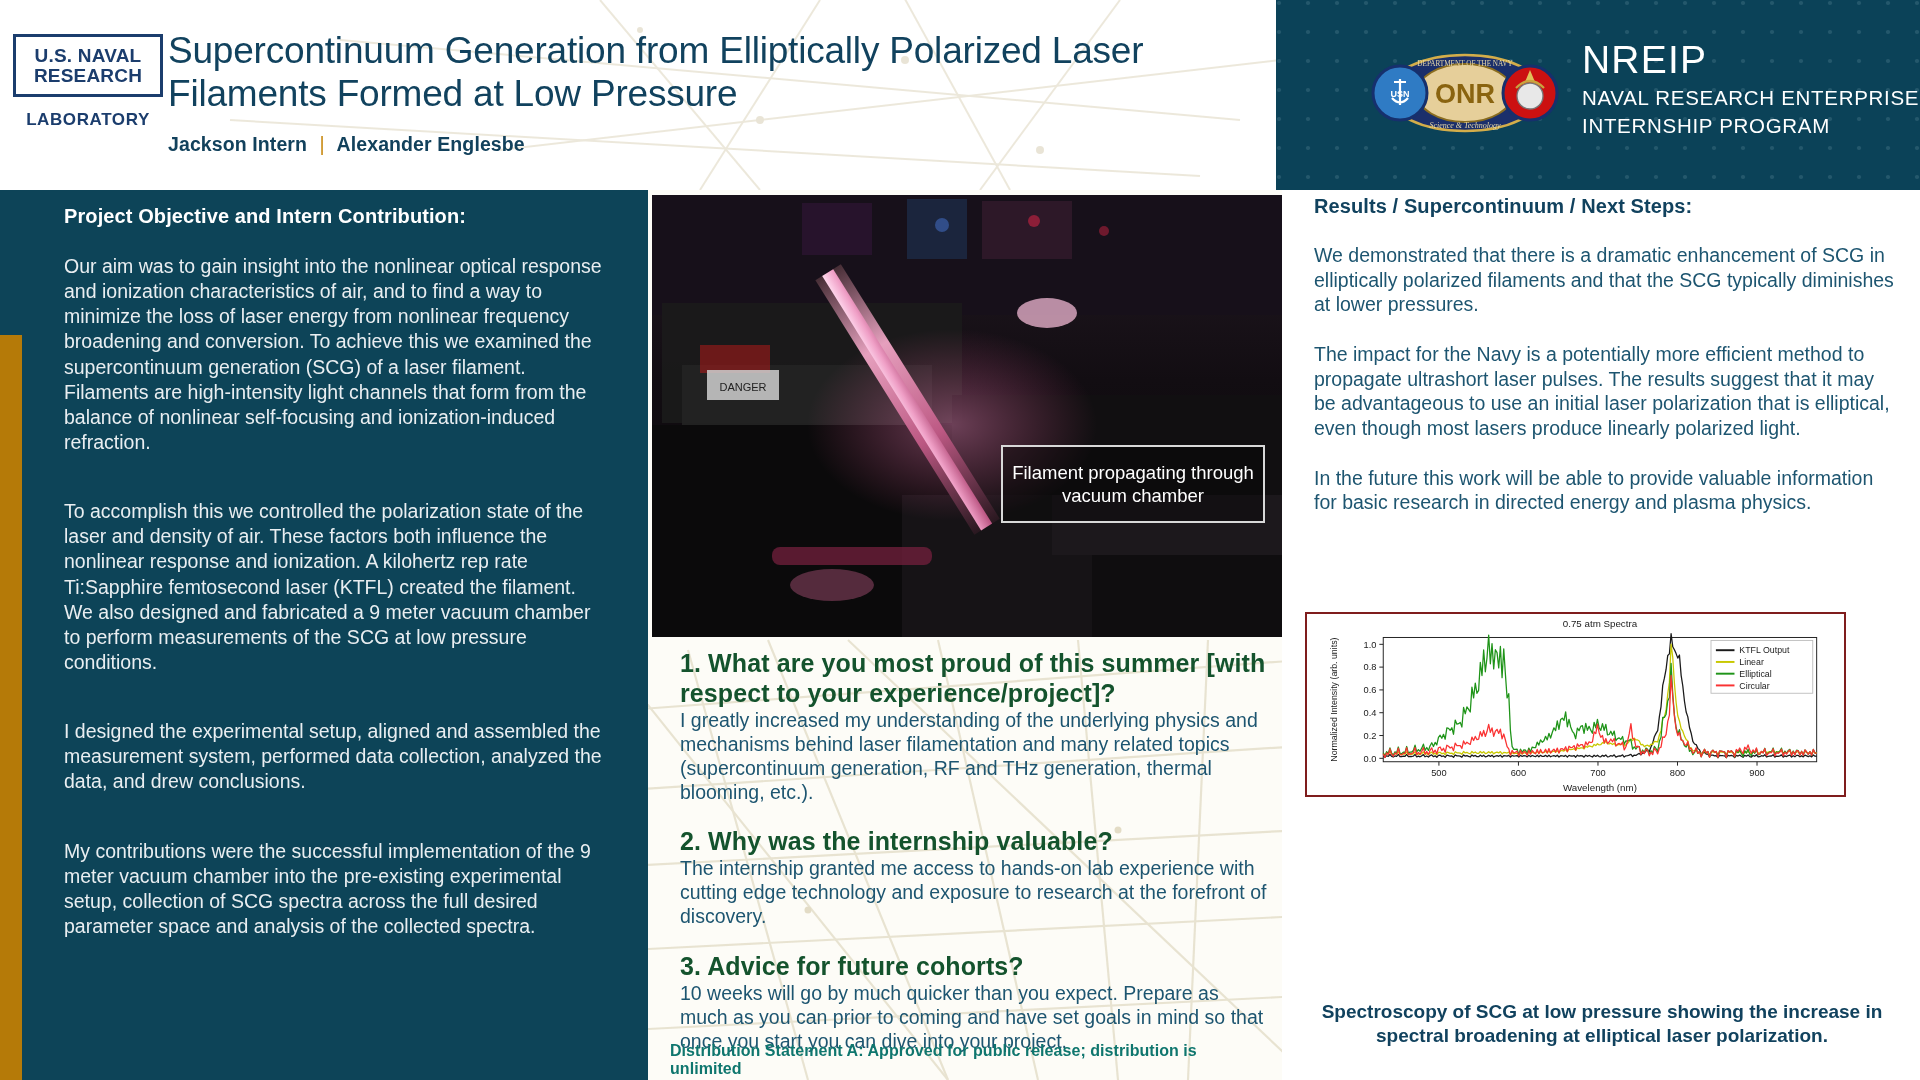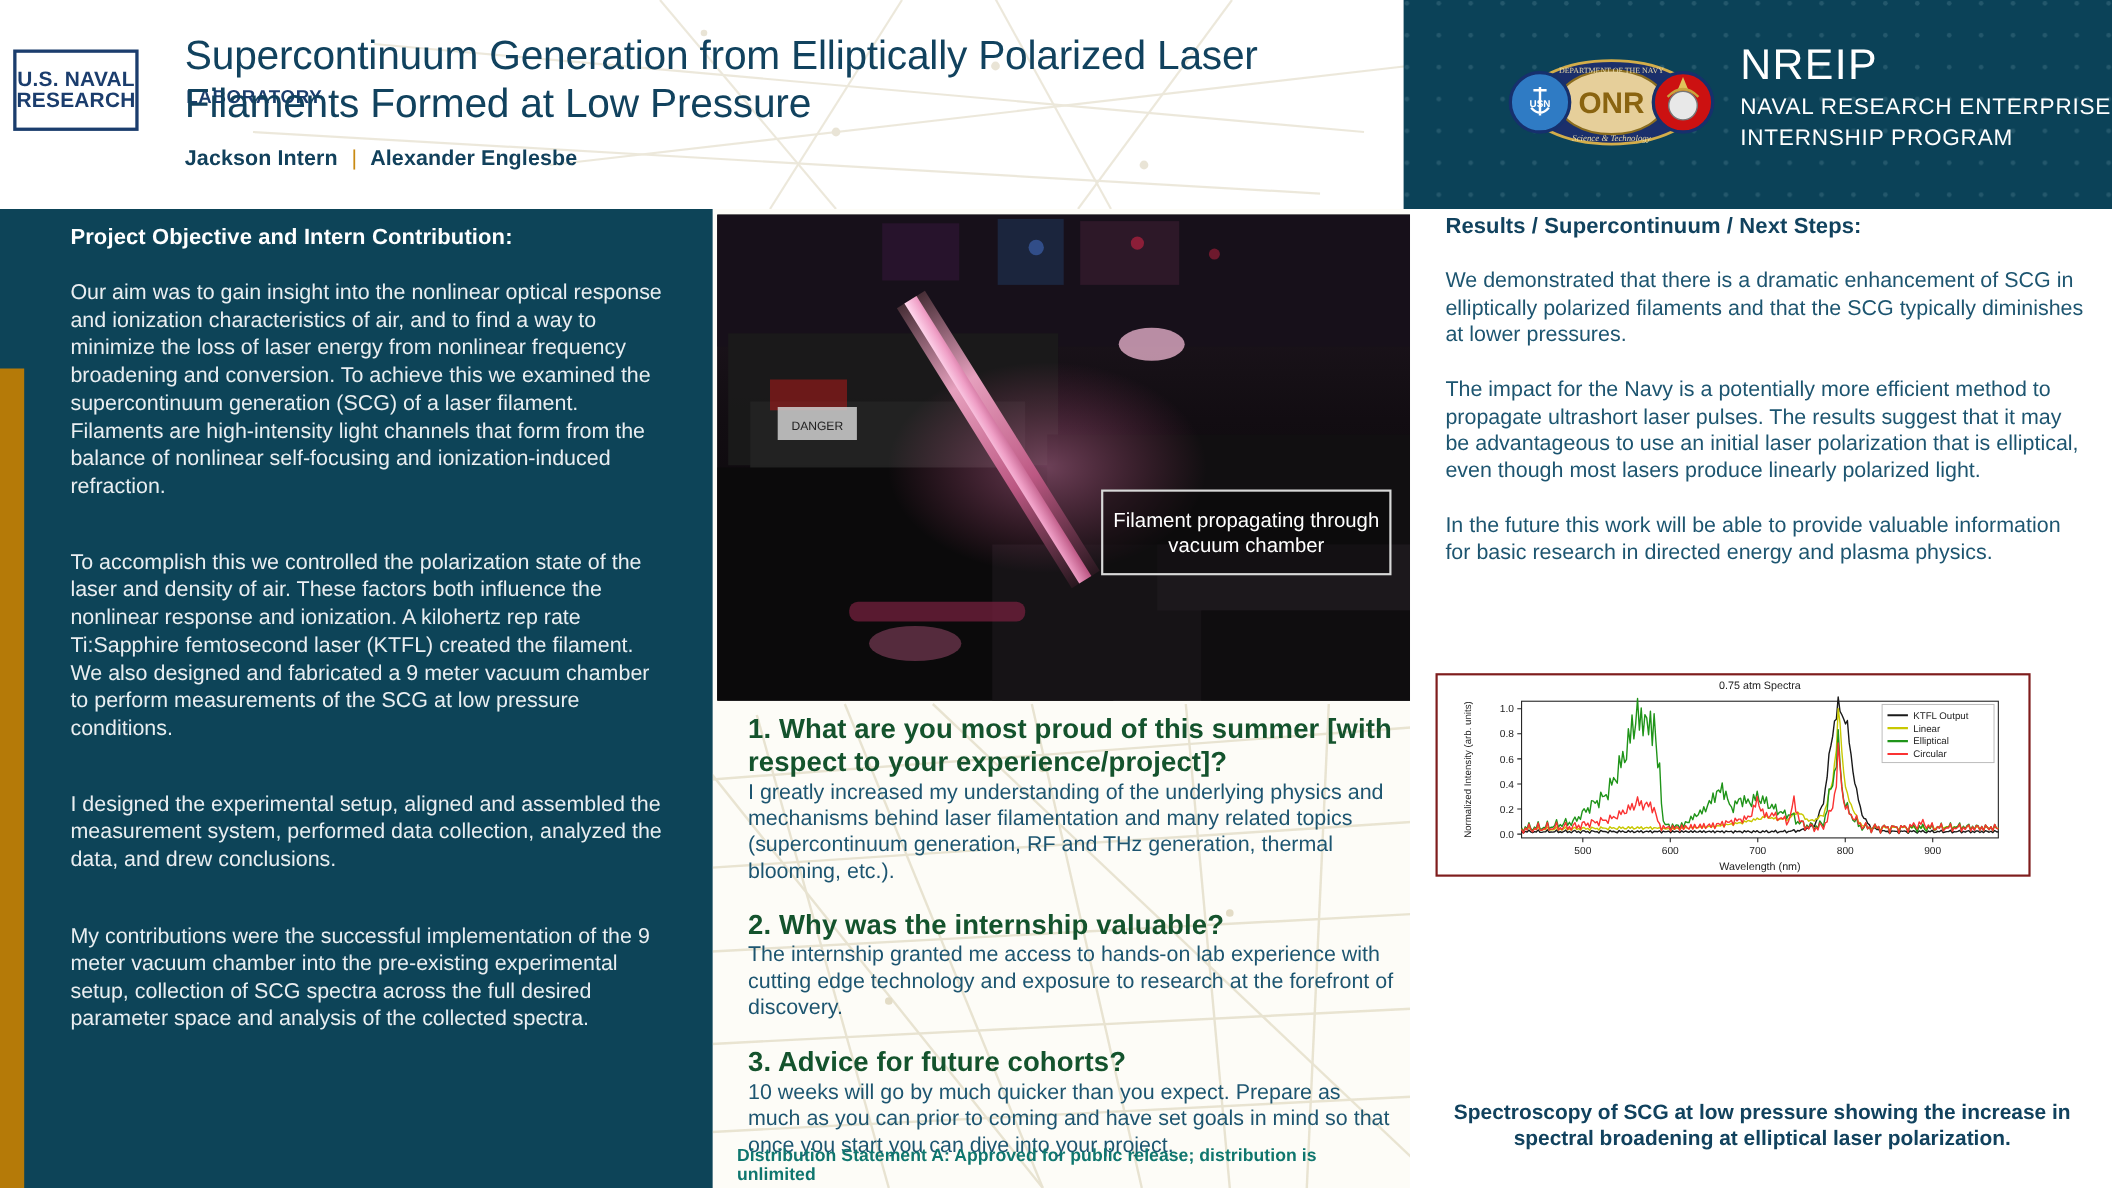--- a/index.html
+++ b/index.html
@@ -10,21 +10,21 @@
     position:relative;
   }
   
   #header {
     position:absolute; left:0; top:0; width:1920px; height:190px;
     background:#ffffff; overflow:hidden;
   }
   #header-bg-lines { position:absolute; inset:0; opacity:.55; }
   #nrl-logo {
     position:absolute; left:12px; top:34px; width:152px; height:96px;
-    display:flex; flex-direction:row; align-items:center; justify-content:flex-start;gap:43px;
+    display:flex; flex-direction:column; align-items:center; justify-content:flex-start;
   }
   #nrl-box {
     width:150px; height:74px; border:3px solid #1b3d6d; background:#fff;
     display:flex; flex-direction:column; align-items:center; justify-content:center;
     line-height:1.02;
   }
   #nrl-box span {
     font-weight:bold; color:#1b3d6d; letter-spacing:.2px; font-size:19px;
   }
   #nrl-lab {

